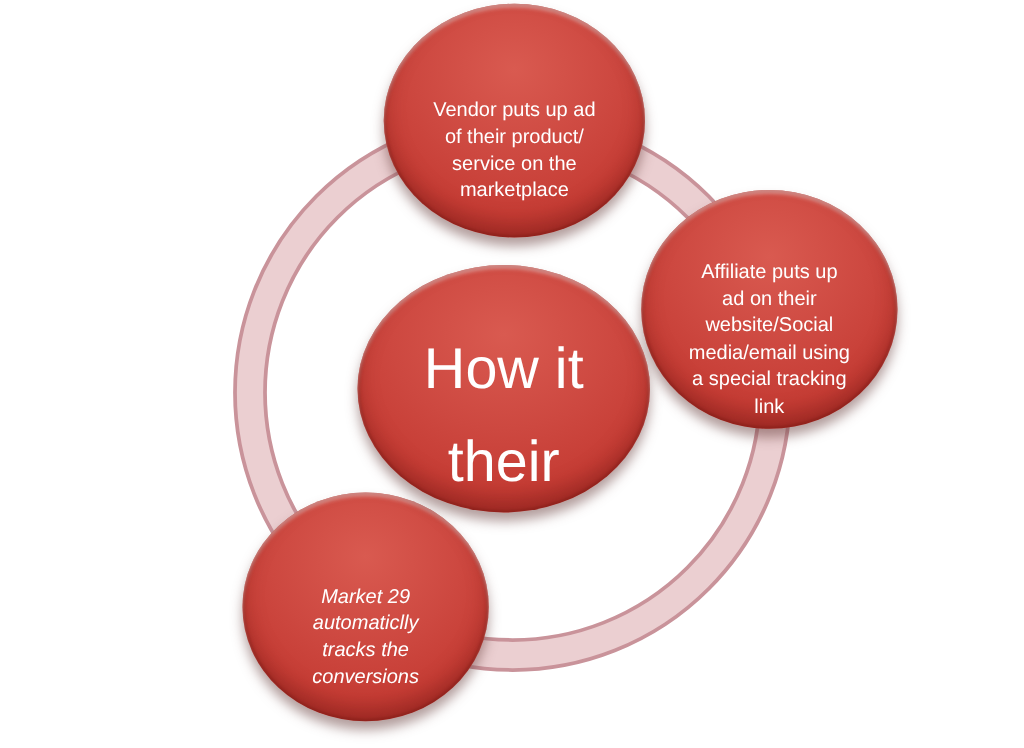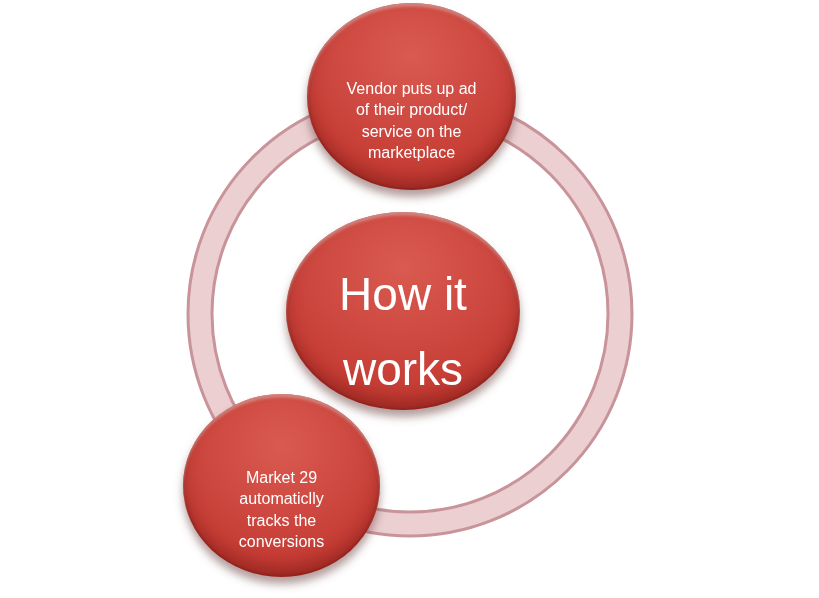--- a/index.html
+++ b/index.html
@@ -38,21 +38,21 @@
     color: var(--text, #ffffff);
     font-size: 16px;
     line-height: 21.5px;
     white-space: pre-line;
     padding: 0 14px;
     margin-top: 48px;
   }
   .node-top          { left: 307px; top:   3px; width: 209px; height: 187px; }
   .node-right        { left: 513px; top: 152px; width: 205px; height: 191px; }
   .node-bottom-right { left: 435px; top: 392px; width: 205px; height: 196px; }
-  .node-bottom-left  { left: 183px; top: 394px; width: 197px; height: 183px; }
+  .node-bottom-left  { left: 194px; top: 394px; width: 197px; height: 183px; font-style: italic; }
   .node-left         { left: 103px; top: 149px; width: 197px; height: 196px; }
   .center-bubble     { left: 286px; top: 212px; width: 234px; height: 198px; }
   .center-bubble .bubble-text {
     font-size: 46px;
     line-height: 75px;
     padding-bottom: 6px;
   }
 </style>
 </head>
 <body>
@@ -64,28 +64,36 @@
     <circle class="ring-inner" cx="410" cy="314" r="210"></circle>
   </svg>
 
   <div class="bubble node-top">
     <div class="bubble-text">Vendor puts up ad
 of their product/
 service  on the
 marketplace</div>
   </div>
 
+  <div class="bubble node-right">
+    <div class="bubble-text">Affiliate puts up
+ad on their
+website/Social
+media/email using
+a special tracking
+link</div>
+  </div>
 
 
   <div class="bubble node-bottom-left">
     <div class="bubble-text">Market 29
 automaticlly
 tracks the
 conversions</div>
   </div>
 
 
   <div class="bubble center-bubble">
     <div class="bubble-text">How it
-works</div>
+their</div>
   </div>
 
 </div>
 
 </body></html>

